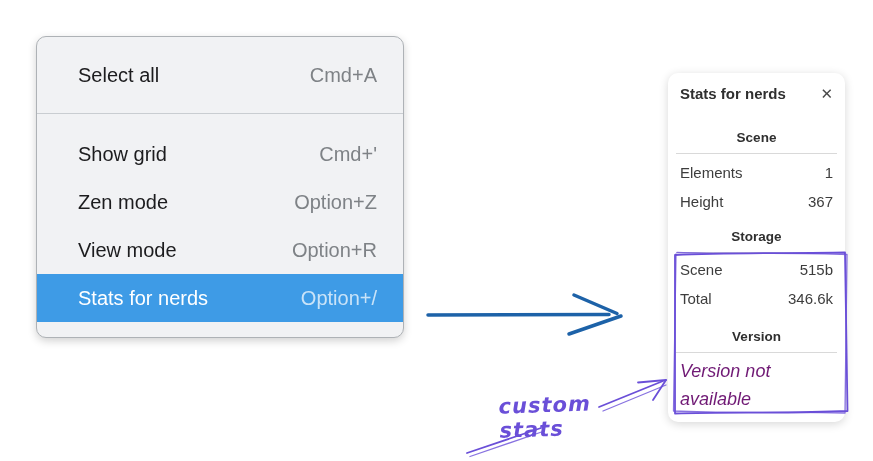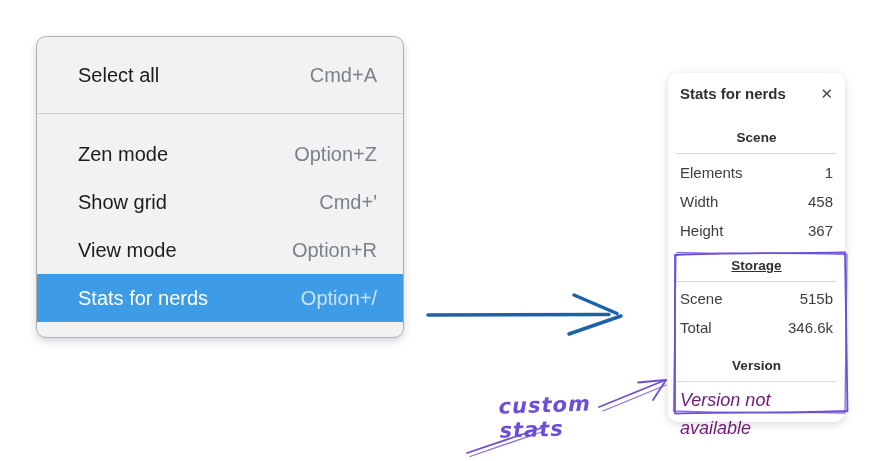--- a/index.html
+++ b/index.html
@@ -32,21 +32,21 @@
     box-shadow:0 2px 10px rgba(0,0,0,0.16);
     padding:12px 12px 12px 12px; color:#3d3d3d;
   }
   .panel-header { display:flex; align-items:center; justify-content:space-between; margin-bottom:26px; }
   .panel-title { font-size:15px; font-weight:700; color:#2f2f2f; }
   .panel-close { font-size:15px; color:#4a4a4a; cursor:pointer; line-height:1; }
   .sec-head { text-align:center; font-size:13.5px; font-weight:700; color:#2f2f2f; line-height:19px; }
   .sec-divider { height:1px; background:#d9d9d9; margin:6px -4px 4px -4px; }
   .stat-row { display:flex; align-items:center; justify-content:space-between;
               height:29px; font-size:15px; color:#3d3d3d; }
-  .sec-head.storage { margin-top:11px;text-decoration:underline; }
+  .sec-head.storage { margin-top:11px; }
   .sec-divider.storage { margin-bottom:2px; }
   .sec-head.version { margin-top:14px; }
   .sec-divider.version { margin-bottom:4px; }
   .version-note { font-size:18px; color:#701a75; line-height:28px;font-style:italic; }
 
   
   svg.overlay { position:absolute; left:0; top:0; width:873px; height:461px; pointer-events:none; }
   .blue-stroke  { stroke:var(--arrow-blue,#1d62a8); stroke-width:3.5; fill:none; stroke-linecap:round; }
   .purple-stroke { stroke:var(--annotation-purple,#6a4fd8); stroke-width:1.8; fill:none; stroke-linecap:round; stroke-linejoin:round; }
   .purple-stroke.thin { stroke-width:1.3; opacity:0.8; }
@@ -62,26 +62,26 @@
 
 <div class="canvas">
 
   <div class="menu">
     <div class="menu-item">
       <span class="mi-label">Select all</span>
       <span class="mi-shortcut">Cmd+A</span>
     </div>
     <div class="menu-divider"></div>
     <div class="menu-item">
+      <span class="mi-label">Show grid</span>
+      <span class="mi-shortcut">Cmd+'</span>
+    </div>
+    <div class="menu-item">
       <span class="mi-label">Zen mode</span>
       <span class="mi-shortcut">Option+Z</span>
-    </div>
-    <div class="menu-item">
-      <span class="mi-label">Show grid</span>
-      <span class="mi-shortcut">Cmd+'</span>
     </div>
     <div class="menu-item">
       <span class="mi-label">View mode</span>
       <span class="mi-shortcut">Option+R</span>
     </div>
     <div class="menu-item highlighted">
       <span class="mi-label">Stats for nerds</span>
       <span class="mi-shortcut">Option+/</span>
     </div>
   </div>
@@ -90,24 +90,20 @@
     <div class="panel-header">
       <span class="panel-title">Stats for nerds</span>
       <span class="panel-close">✕</span>
     </div>
 
     <div class="sec-head">Scene</div>
     <div class="sec-divider"></div>
     <div class="stat-row">
       <span>Elements</span>
       <span>1</span>
-    </div>
-    <div class="stat-row">
-      <span>Width</span>
-      <span>458</span>
     </div>
     <div class="stat-row">
       <span>Height</span>
       <span>367</span>
     </div>
 
     <div class="sec-head storage">Storage</div>
     <div class="sec-divider storage"></div>
     <div class="stat-row">
       <span>Scene</span>

